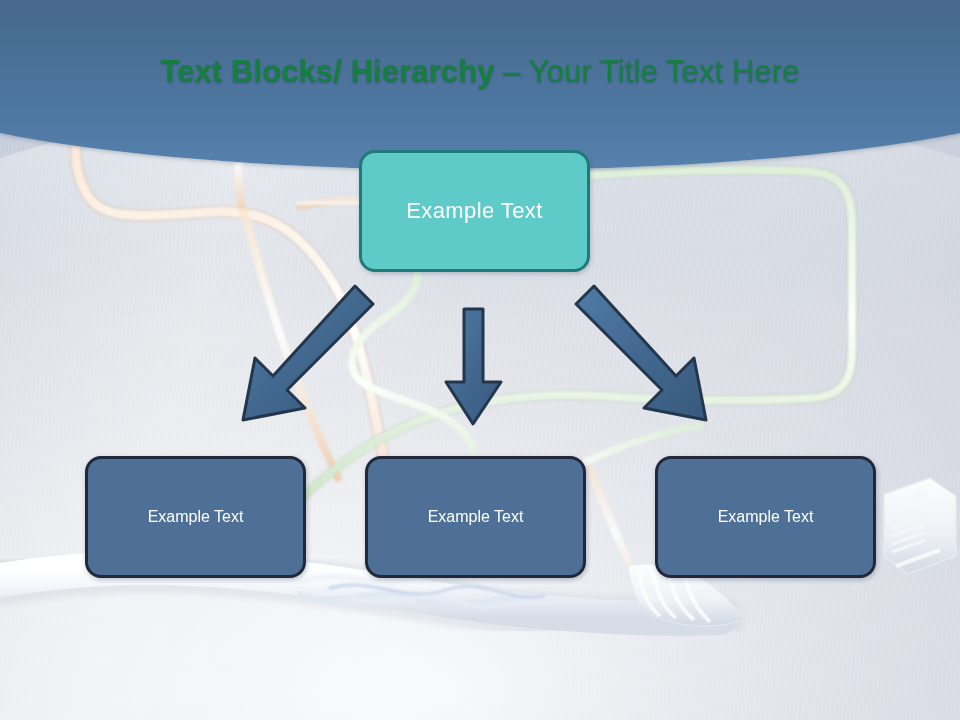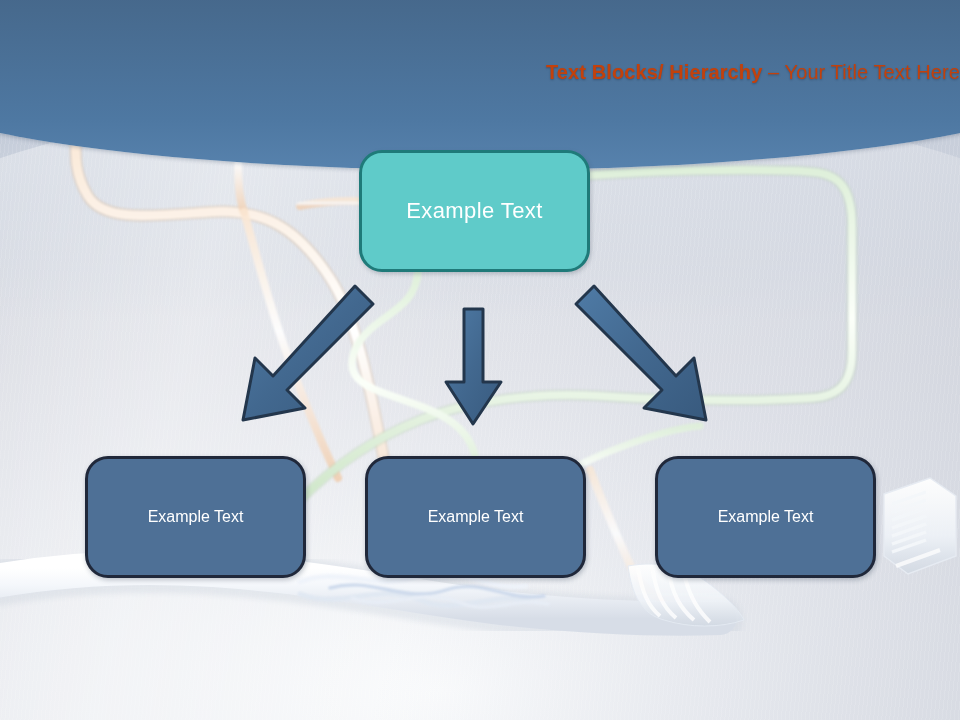--- a/index.html
+++ b/index.html
@@ -64,41 +64,41 @@
     left: -120px; top: -250px;
     width: 1200px; height: 420px;
     border-radius: 0 0 50% 50% / 0 0 22% 22%;
     background: linear-gradient(180deg, #33495f 0%, #3d5876 28%, #476a8e 62%, #4e78a2 88%, #5782ad 100%);
     box-shadow: 0 1px 4px rgba(40,60,85,0.30);
   }
   .title {
     position: absolute;
     left: 0; top: 52px;
     width: 960px;
-    text-align: right;
-    color: #c2410c;
-    font-size: 20px;
+    text-align: center;
+    color: #15803d;
+    font-size: 31px;
     line-height: 40px;
     letter-spacing: .1px;
     white-space: nowrap;
     text-shadow: 0 1px 2px rgba(20,35,55,0.35);
   }
   .title .t-bold { font-weight: bold; }
   .title .t-reg  { font-weight: normal; }
 
   
   .node {
     position: absolute;
     box-sizing: border-box;
     display: flex;
     align-items: center;
     justify-content: center;
     color: #ffffff;
     text-align: center;
-    border-radius: 23px;
+    border-radius: 16px;
   }
   .node-top {
     left: 359px; top: 150px;
     width: 231px; height: 122px;
     background: #5fcbc9;
     border: 3px solid #1f7a79;
     font-size: 22px;
     letter-spacing: .3px;
     box-shadow: 1px 2px 4px rgba(60,75,95,0.28);
   }

